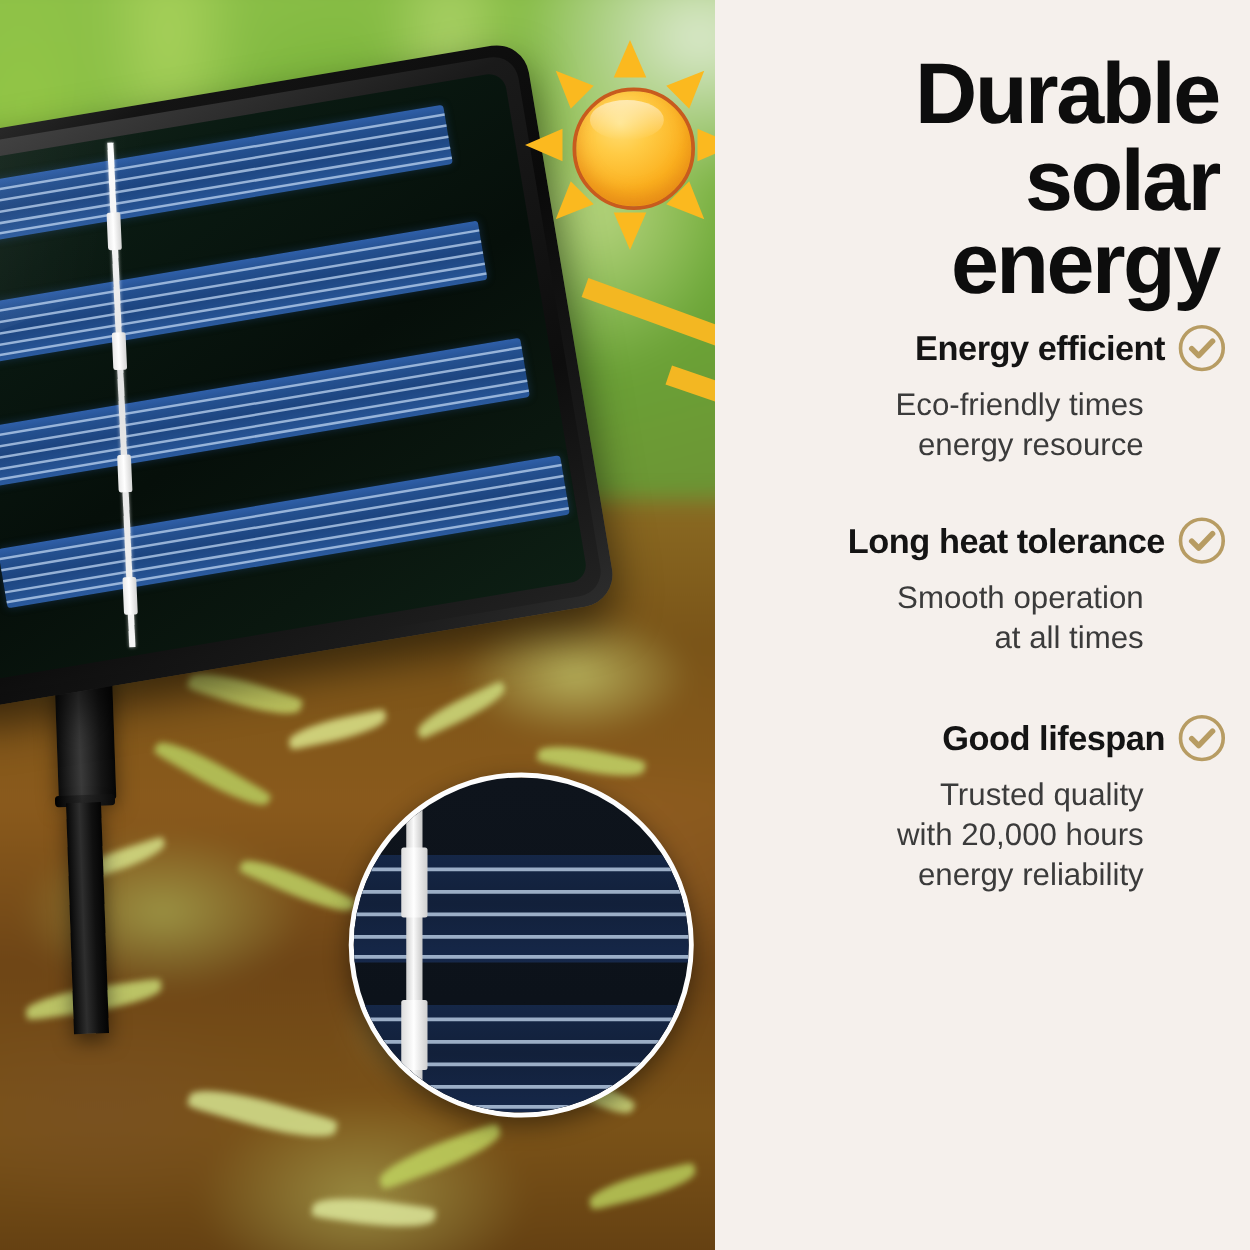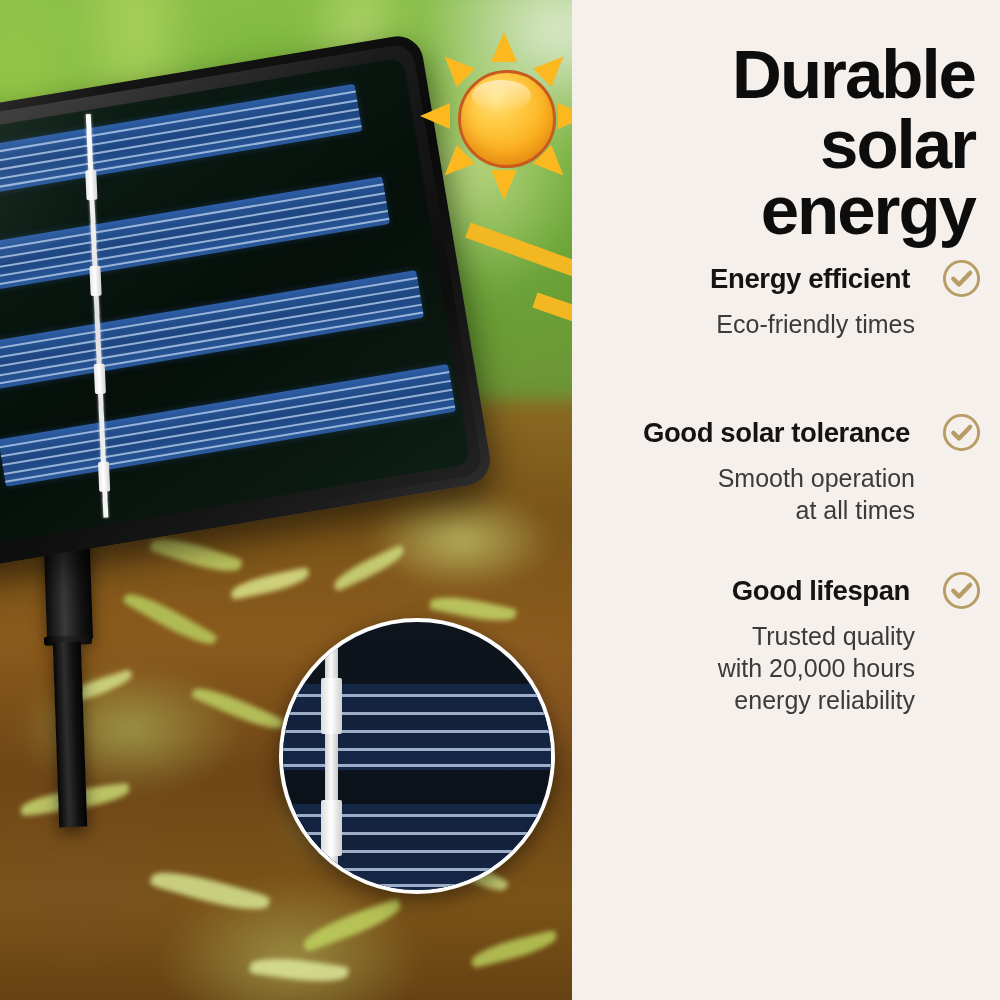--- a/index.html
+++ b/index.html
@@ -100,21 +100,21 @@
   .ztab{position:absolute;left:38px;width:21px;height:56px;border-radius:2px;
     background:linear-gradient(90deg,#dcdcdc,#ffffff 48%,#cfcfcf);}
 
   
   #right{position:absolute;left:572px;top:0;width:428px;height:988px;background:#F5F0EC;border-radius:24px;}
   #headline{position:absolute;right:25px;top:42px;width:380px;text-align:right;
     font-weight:bold;font-size:69px;line-height:.96;letter-spacing:-2px;color:#0d0d0d;}
   #headline .l2{display:block;margin-top:4px;}
 
   .feature{position:absolute;right:0;width:428px;}
-  .f-head{display:flex;align-items:center;justify-content:flex-end;gap:31px;padding-right:18px;}
+  .f-head{display:flex;align-items:center;justify-content:flex-end;gap:9px;padding-right:18px;}
   .f-title{font-size:27.5px;font-weight:bold;color:#141414;letter-spacing:-.4px;white-space:nowrap;}
   .check{width:41px;height:41px;flex:0 0 41px;}
   .f-desc{margin-top:9px;padding-right:85px;text-align:right;font-size:25px;line-height:1.28;
     color:#3b3b3b;font-weight:400;}
   .f-desc span{display:block;}
   #f1{top:258px;} #f2{top:412px;} #f3{top:570px;}
 </style>
 </head>
 <body>
 
@@ -229,26 +229,27 @@
     <div class="feature" id="f1">
       <div class="f-head">
         <div class="f-title">Energy efficient</div>
         <svg class="check" viewBox="0 0 48 48">
           <circle cx="24" cy="24" r="20" fill="none" stroke="#B79C63" stroke-width="3.4"></circle>
           <path d="M14.5 24.5 L21 31 L34 17.5" fill="none" stroke="#B79C63" stroke-width="5.2" stroke-linecap="round" stroke-linejoin="round"></path>
         </svg>
       </div>
       <div class="f-desc">
         <span>Eco-friendly times</span>
+        <span>energy resource</span>
       </div>
     </div>
 
     <div class="feature" id="f2">
       <div class="f-head">
-        <div class="f-title">Good solar tolerance</div>
+        <div class="f-title">Long heat tolerance</div>
         <svg class="check" viewBox="0 0 48 48">
           <circle cx="24" cy="24" r="20" fill="none" stroke="#B79C63" stroke-width="3.4"></circle>
           <path d="M14.5 24.5 L21 31 L34 17.5" fill="none" stroke="#B79C63" stroke-width="5.2" stroke-linecap="round" stroke-linejoin="round"></path>
         </svg>
       </div>
       <div class="f-desc">
         <span>Smooth operation</span>
         <span>at all times</span>
       </div>
     </div>

